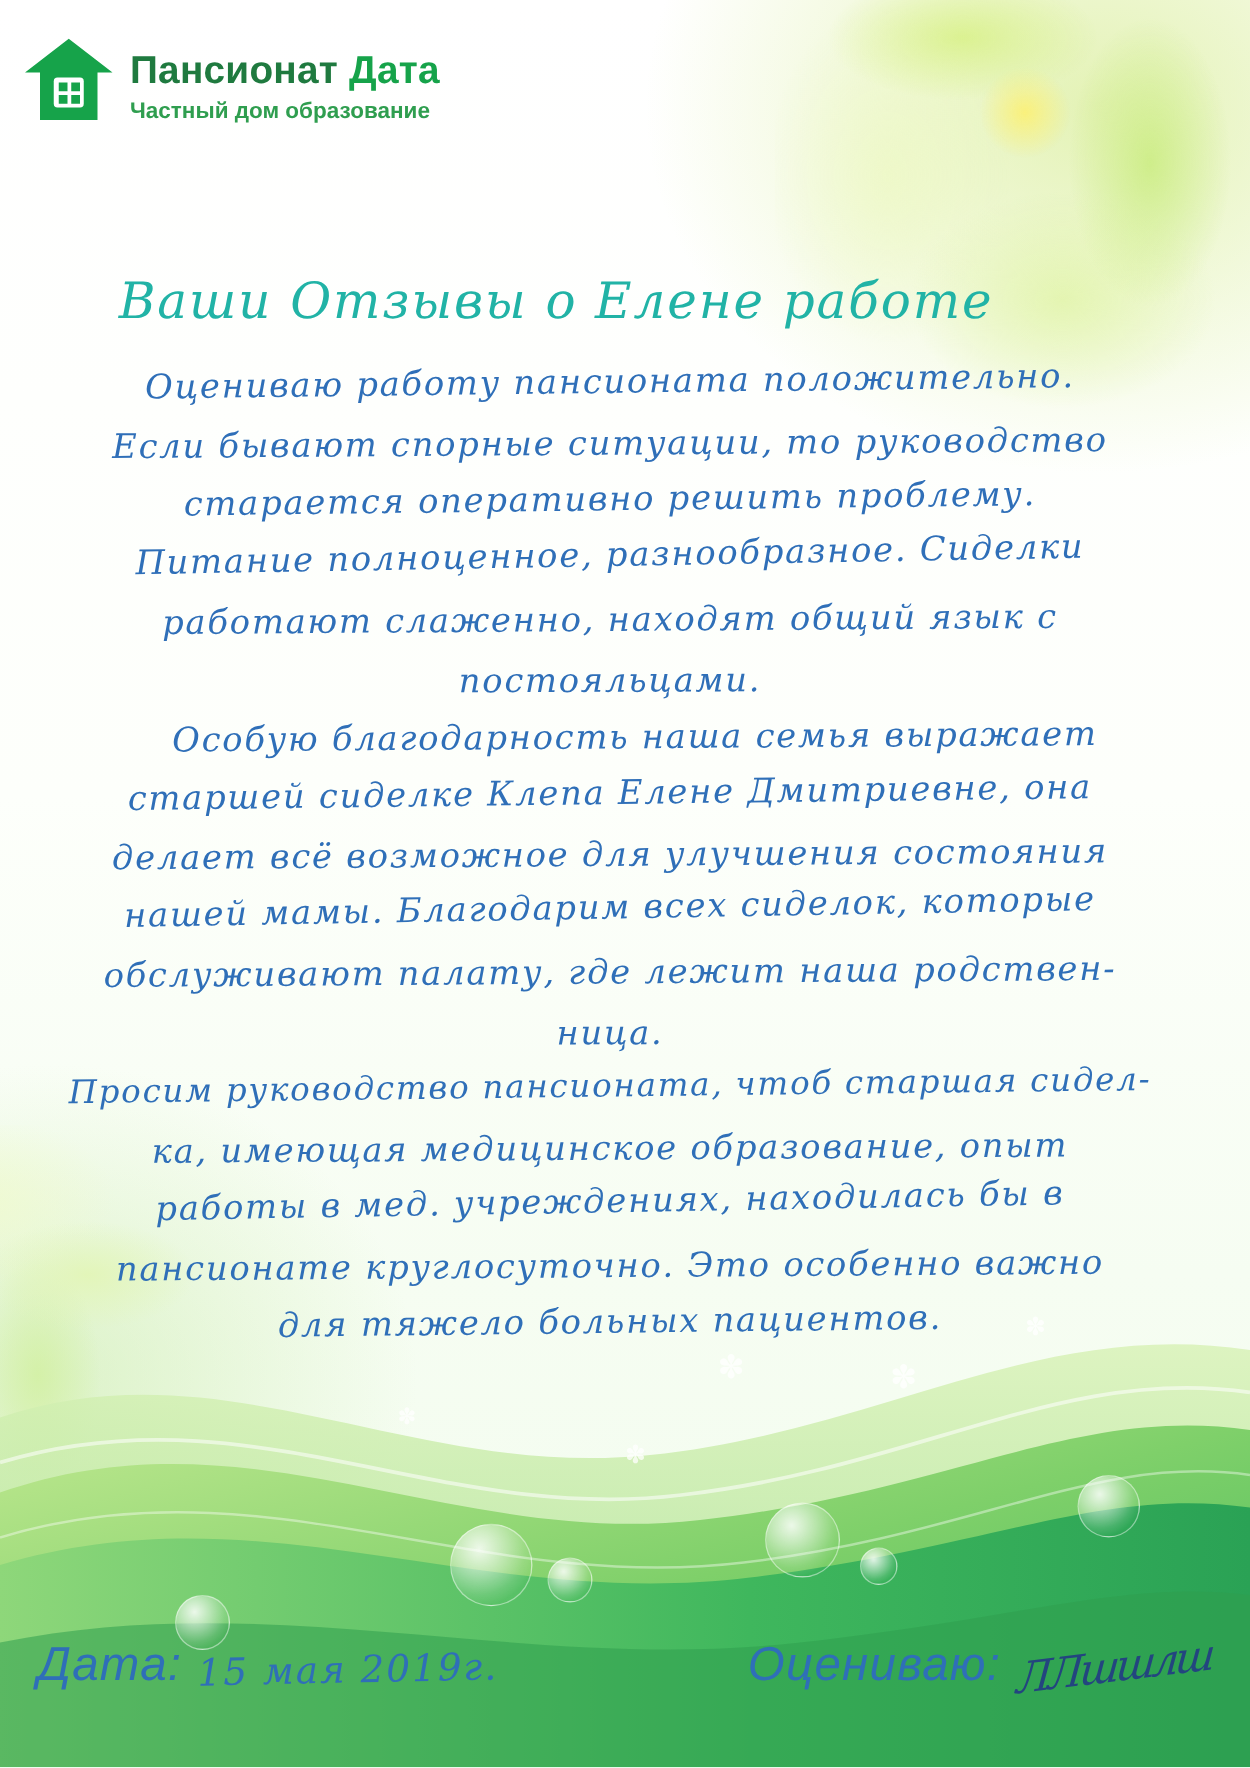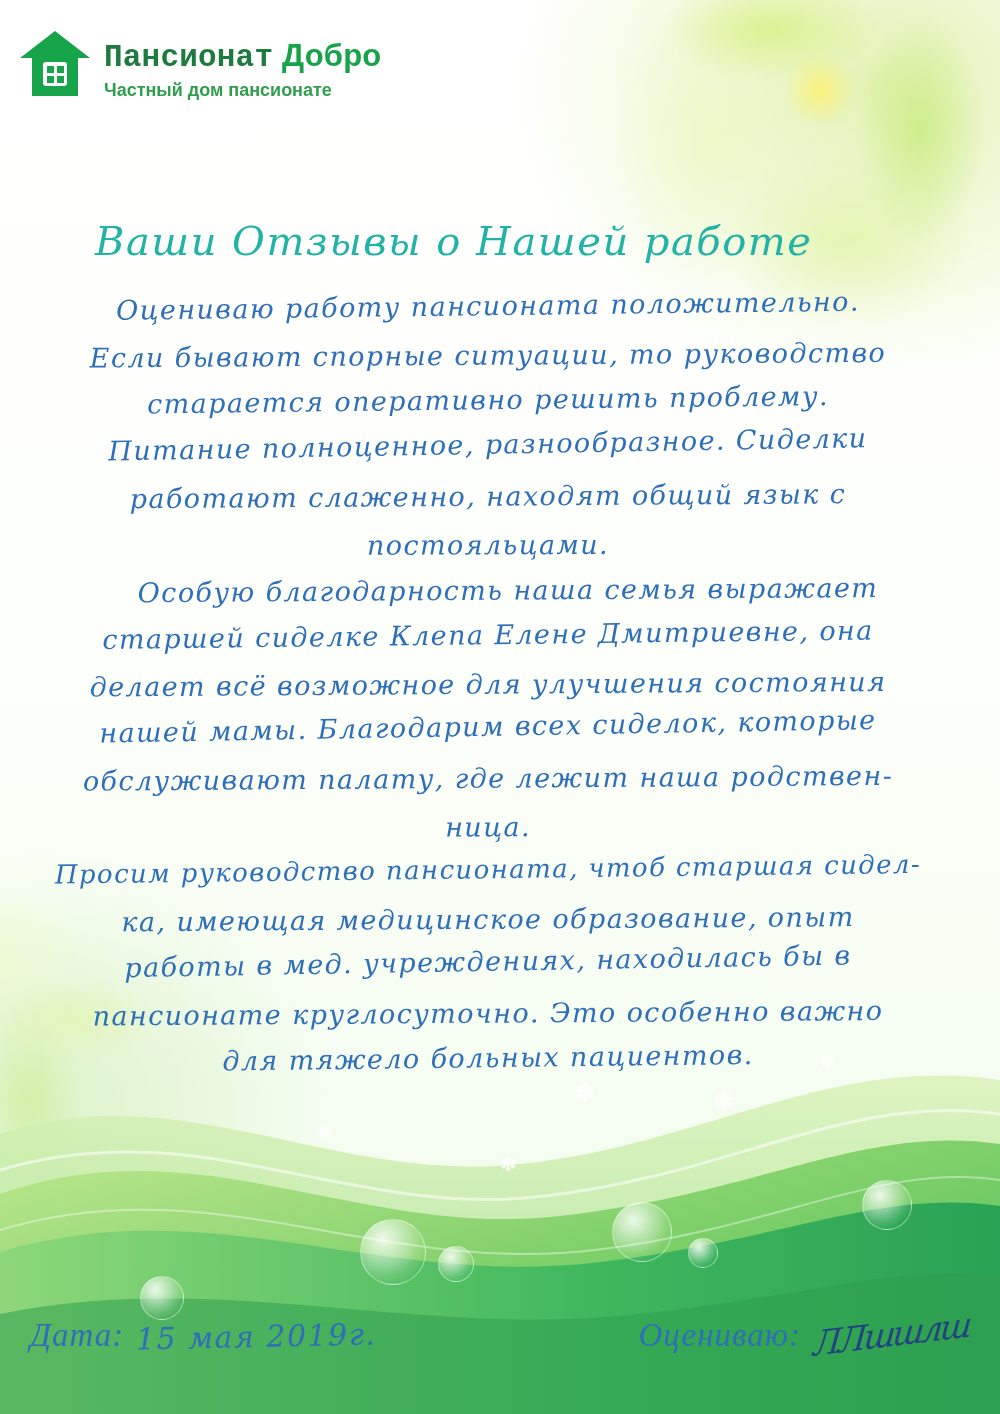--- a/index.html
+++ b/index.html
@@ -99,21 +99,20 @@
   .logo-title {
     font-size: 31px;
     font-weight: bold;
     color: #16a34a;
     letter-spacing: 0.2px;
     line-height: 1;
     white-space: nowrap;
   }
   .logo-title .dark {
     color: #1f7a3f;
-    font-family: Liberation Mono, monospace;
   }
   .logo-sub {
     margin-top: 7px;
     font-size: 18px;
     font-weight: bold;
     color: #2f9e4f;
     white-space: nowrap;
   }
   .headline {
     position: absolute;
@@ -158,23 +157,23 @@
     display: flex;
     align-items: flex-end;
     justify-content: space-between;
   }
   .field {
     display: flex;
     align-items: flex-end;
     gap: 12px;
   }
   .field-label {
-    font-family: Liberation Serif, serif;
-    font-style: italic;
-    font-size: 33px;
+    font-family: Liberation Sans, sans-serif;
+    font-style: italic;
+    font-size: 38px;
     color: #2f6fb8;
     letter-spacing: 1px;
   }
   .field-value {
     font-family: "DejaVu Serif", serif;
     font-style: italic;
     font-size: 30px;
     color: #2f6fb8;
     letter-spacing: 1.5px;
     transform: rotate(-1.2deg);
@@ -246,27 +245,27 @@
         <rect x="25" y="34" width="24" height="24" rx="3" fill="#ffffff"></rect>
         <rect x="29" y="38" width="7" height="7" fill="#16a34a"></rect>
         <rect x="39" y="38" width="7" height="7" fill="#16a34a"></rect>
         <rect x="29" y="48" width="7" height="7" fill="#16a34a"></rect>
         <rect x="39" y="48" width="7" height="7" fill="#16a34a"></rect>
       </svg>
     </div>
     <div class="logo-text">
       <div class="logo-title">
         <span class="dark">Пансионат</span>
-        <span>Добро</span>
+        <span>Дата</span>
       </div>
-      <div class="logo-sub">Частный дом пансионате</div>
-    </div>
-  </div>
-
-  <div class="headline">Ваши Отзывы о Нашей работе</div>
+      <div class="logo-sub">Частный дом образование</div>
+    </div>
+  </div>
+
+  <div class="headline">Ваши Отзывы о Елене работе</div>
 
   <div class="letter-body">
     <div class="line s1">Оцениваю работу пансионата положительно.</div>
     <div class="line s2">Если бывают спорные ситуации, то руководство</div>
     <div class="line s1">старается оперативно решить проблему.</div>
     <div class="line s3">Питание полноценное, разнообразное. Сиделки</div>
     <div class="line s2">работают слаженно, находят общий язык с</div>
     <div class="line s4">постояльцами.</div>
     <div class="line s2 indent">Особую благодарность наша семья выражает</div>
     <div class="line s1">старшей сиделке Клепа Елене Дмитриевне, она</div>

